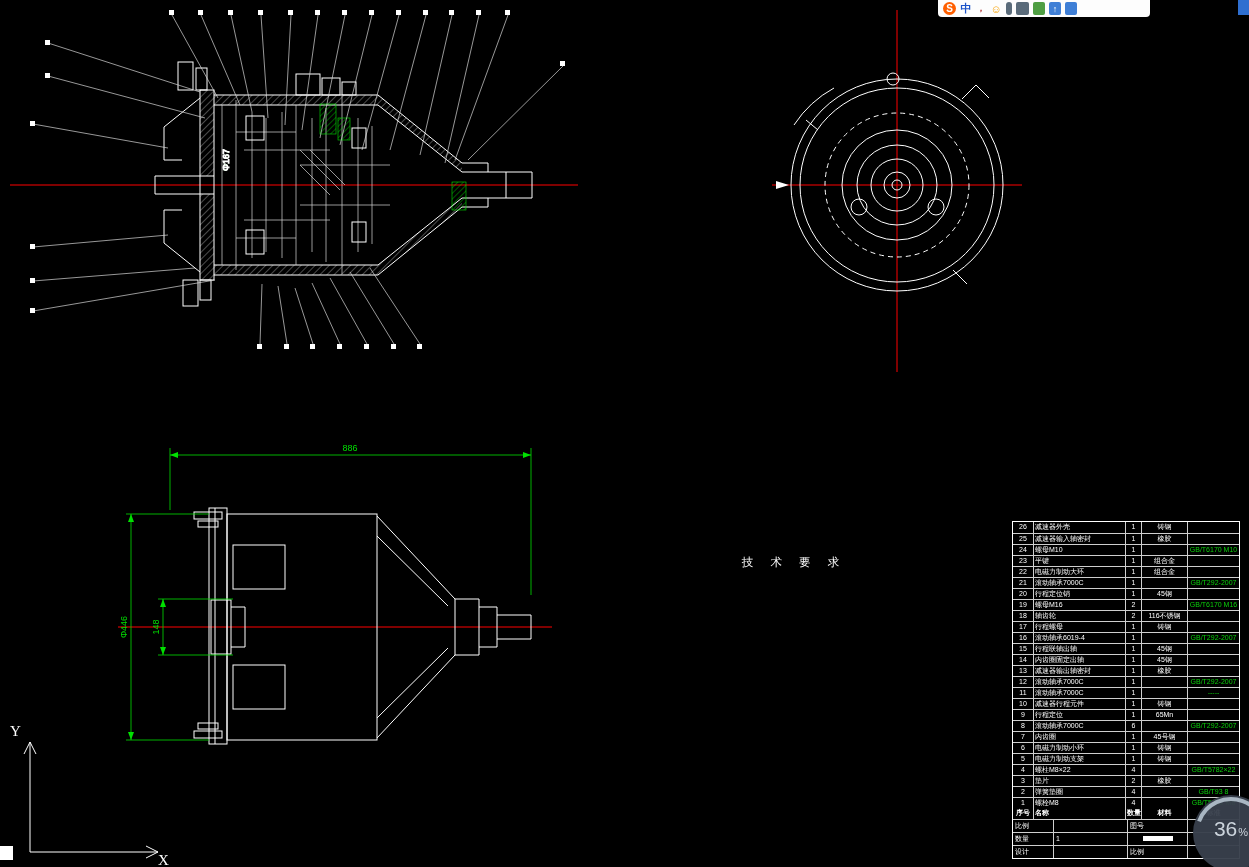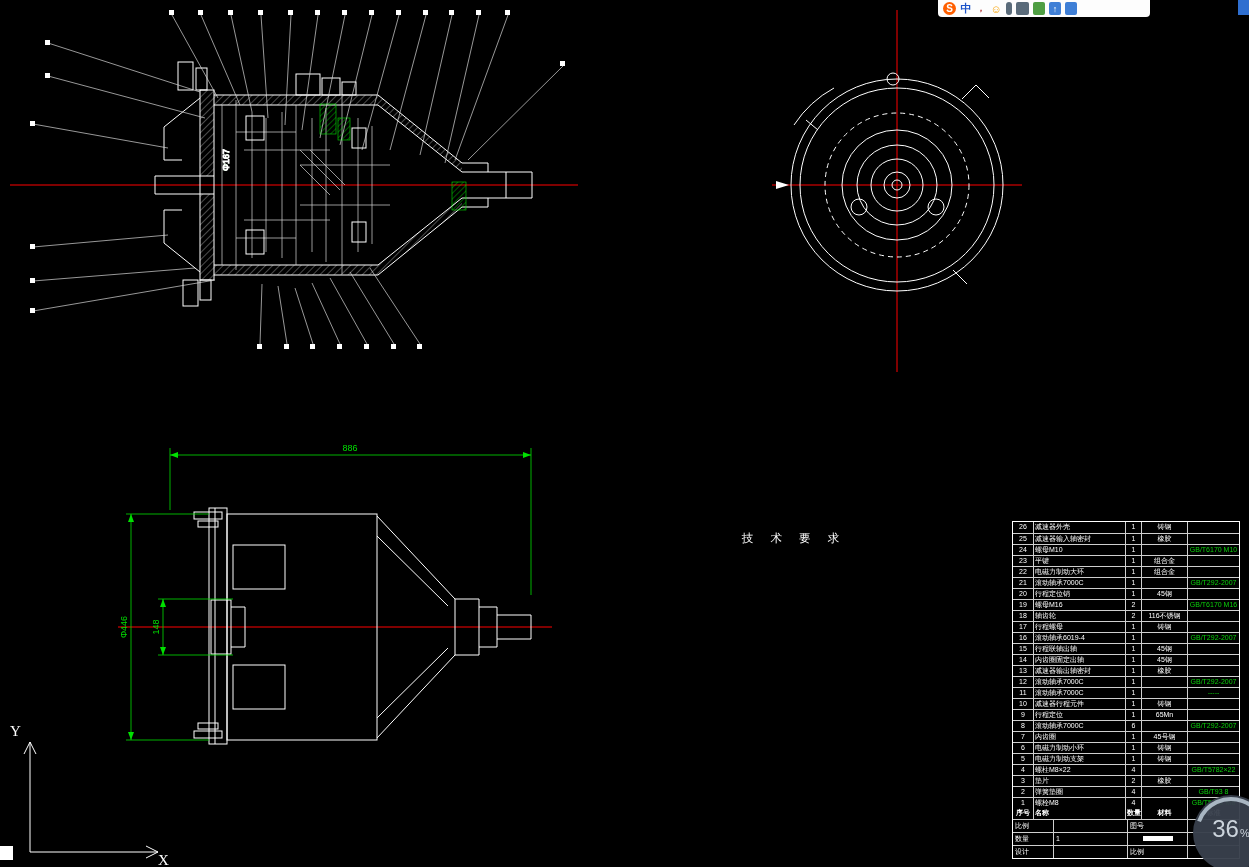--- a/index.html
+++ b/index.html
@@ -28,21 +28,21 @@
   .i-emoji{color:#f7a100;font-size:11px;width:12px;}
   .i-mic{width:6px;background:#5a6b7a;border-radius:3px;height:11px;}
   .i-kbd{width:13px;background:#5a6b7a;border-radius:2px;}
   .i-img{width:12px;background:#4f9e43;border-radius:2px;}
   .i-share{width:12px;background:#3f7fd6;border-radius:2px;color:#fff;font-size:9px;}
   .i-wrench{width:12px;background:#3f7fd6;border-radius:2px;}
   .winblue{position:absolute;left:1238px;top:0;width:11px;height:15px;background:#2f6fd0;}
 
   
   .tech{position:absolute;left:620px;top:531px;width:348px;color:#eaeaea;}
-  .tech-title{text-align:center;font-size:11.5px;letter-spacing:7px;margin-bottom:5px;color:#fff;}
+  .tech-title{text-align:center;font-size:11.5px;letter-spacing:7px;margin-bottom:5px;color:#fff;margin-top:24px;}
   .tr-line{font-size:8px;line-height:10px;white-space:normal;}
 
   
   .bom{position:absolute;left:1012px;top:521px;width:228px;border:1px solid #fff;
        color:#fff;font-size:7px;background:#000;}
   .bom-row{display:grid;grid-template-columns:20px 92px 16px 46px 52px;height:11px;}
   .bom-row + .bom-row{border-top:1px solid #cfcfcf;}
   .bom-row > div{border-left:1px solid #cfcfcf;padding:0 1px;overflow:hidden;
        white-space:nowrap;line-height:10px;}
   .bom-row > div:first-child{border-left:none;text-align:center;}
@@ -52,21 +52,21 @@
   .blk{display:grid;grid-template-columns:40px 74px 60px 52px;height:13px;border-top:1px solid #cfcfcf;}
   .blk > div{border-left:1px solid #cfcfcf;padding:0 2px;line-height:12px;overflow:hidden;white-space:nowrap;}
   .blk > div:first-child{border-left:none;}
   .wbar{width:30px;height:5px;background:#fff;margin:3px auto 0;}
 
   
   .zoom{position:absolute;left:1193px;top:795px;width:76px;height:76px;border-radius:50%;
         background:rgba(56,64,76,.96);display:flex;align-items:baseline;justify-content:center;
         color:#ccd4dc;padding-top:22px;}
   .zoom svg{position:absolute;left:0;top:0;}
-  .zv{font-size:24px;line-height:24px;}
+  .zv{font-size:21px;line-height:24px;}
   .zp{font-size:11px;margin-left:1px;}
 </style>
 </head>
 <body>
 
 <svg id="cad" width="1249" height="867">
   <defs>
     <pattern id="hw" width="5" height="5" patternUnits="userSpaceOnUse" patternTransform="rotate(45)">
       <line x1="0" y1="0" x2="0" y2="5" stroke="#fff" stroke-width="0.6"></line>
     </pattern>

